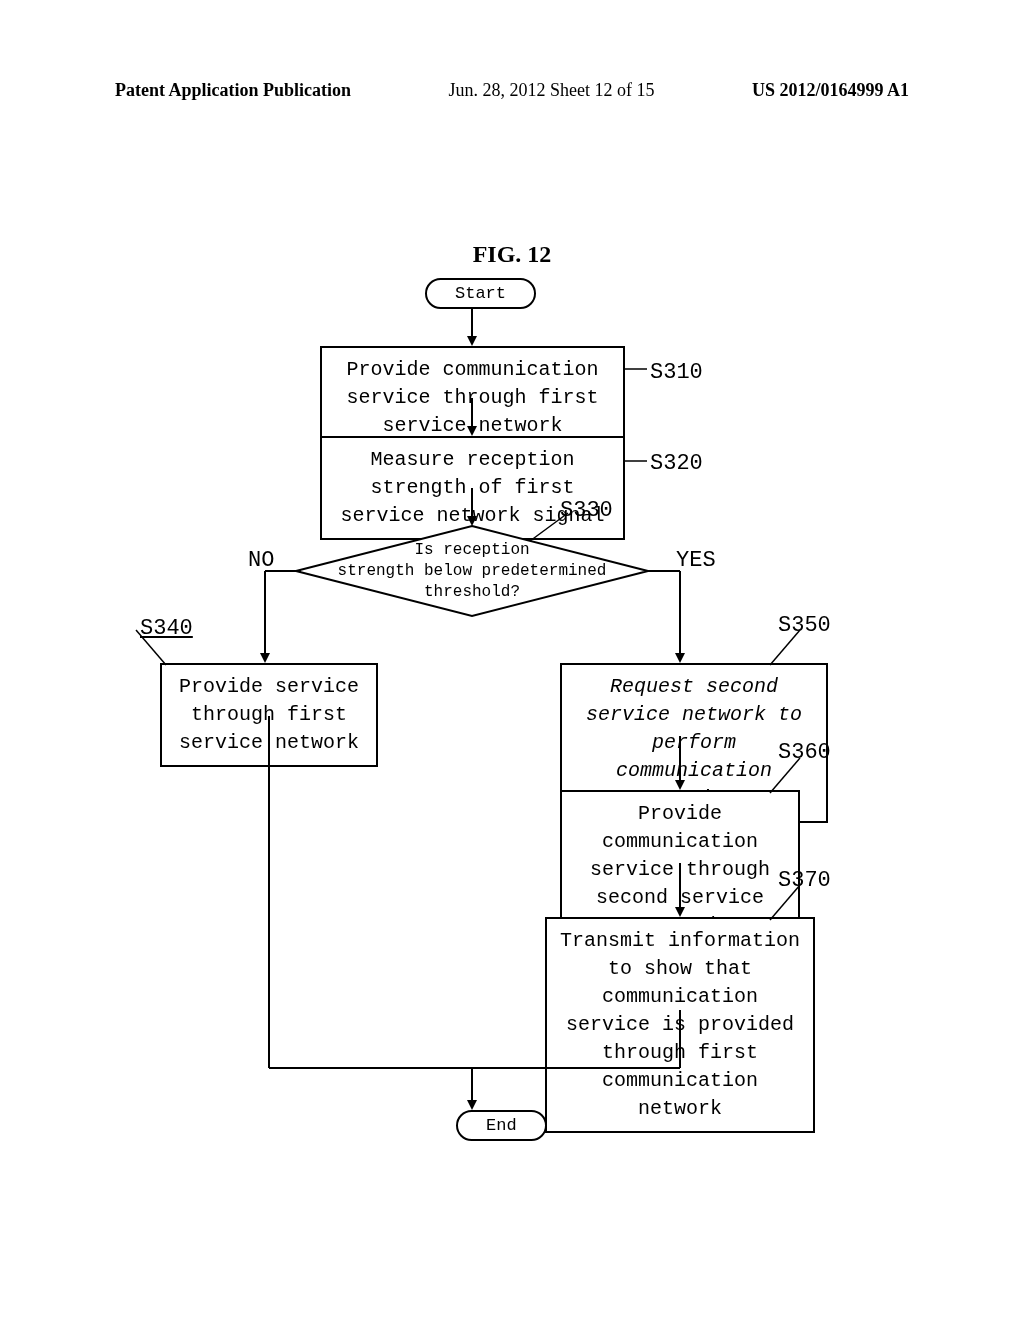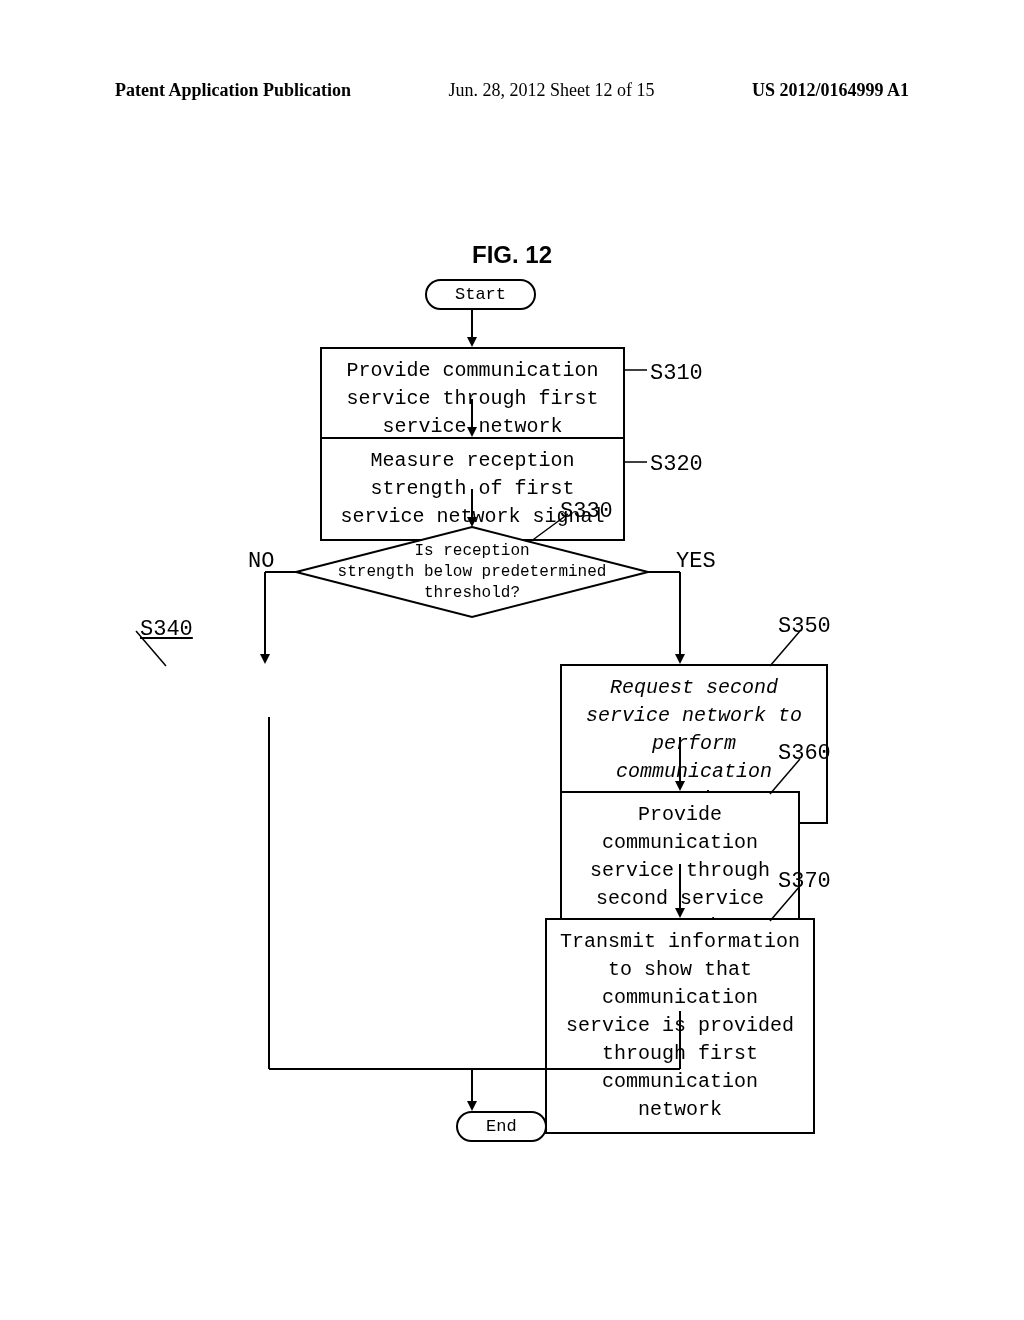--- a/index.html
+++ b/index.html
@@ -22,21 +22,21 @@
       font-size: 18px;
     }
     .header-left {
       font-weight: bold;
     }
     .header-right {
       font-weight: bold;
     }
     .figure-title {
       text-align: center;
-      font-family: Liberation Sans, sans-serif;
+      font-family: Liberation Serif, serif;
       font-size: 24px;
       font-weight: bold;
       margin-top: 140px;
     }
     .flowchart {
       position: relative;
       width: 100%;
       height: 920px;
     }
     .terminal {
@@ -138,20 +138,21 @@
     <line x1="0" y1="0" x2="0" y2="84" stroke="#000" stroke-width="2"></line>
     <polygon points="0,92 -5,82 5,82" fill="#000"></polygon>
   </svg>
 
   <svg class="connector" style="left: 648px; top: 303px; width: 36px; height: 92px;">
     <line x1="0" y1="0" x2="32" y2="0" stroke="#000" stroke-width="2"></line>
     <line x1="32" y1="0" x2="32" y2="84" stroke="#000" stroke-width="2"></line>
     <polygon points="32,92 27,82 37,82" fill="#000"></polygon>
   </svg>
 
+  <div class="process-box" style="left: 160px; top: 395px; width: 218px;">Provide service through first service network</div>
 
   <svg class="connector" style="left: 136px; top: 362px; width: 30px; height: 35px;">
     <line x1="0" y1="0" x2="30" y2="35" stroke="#000" stroke-width="1.5"></line>
   </svg>
   <span class="label-text" style="left: 140px; top: 348px; text-decoration: underline;">S340</span>
 
   <div class="process-box" style="left: 560px; top: 395px; width: 268px; font-style: italic;">Request second service network to perform communication service</div>
 
   <svg class="connector" style="left: 770px; top: 362px; width: 30px; height: 35px;">
     <line x1="0" y1="35" x2="30" y2="0" stroke="#000" stroke-width="1.5"></line>

